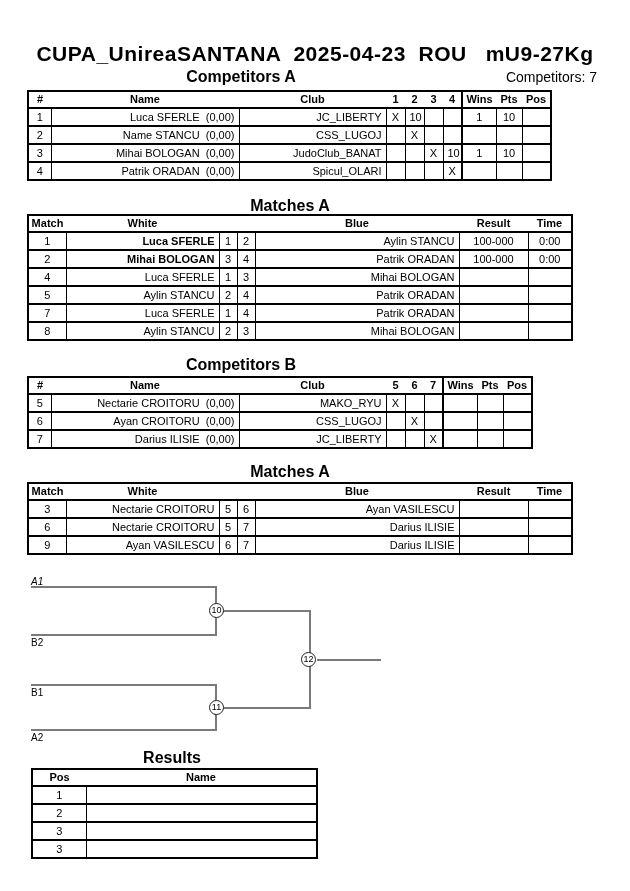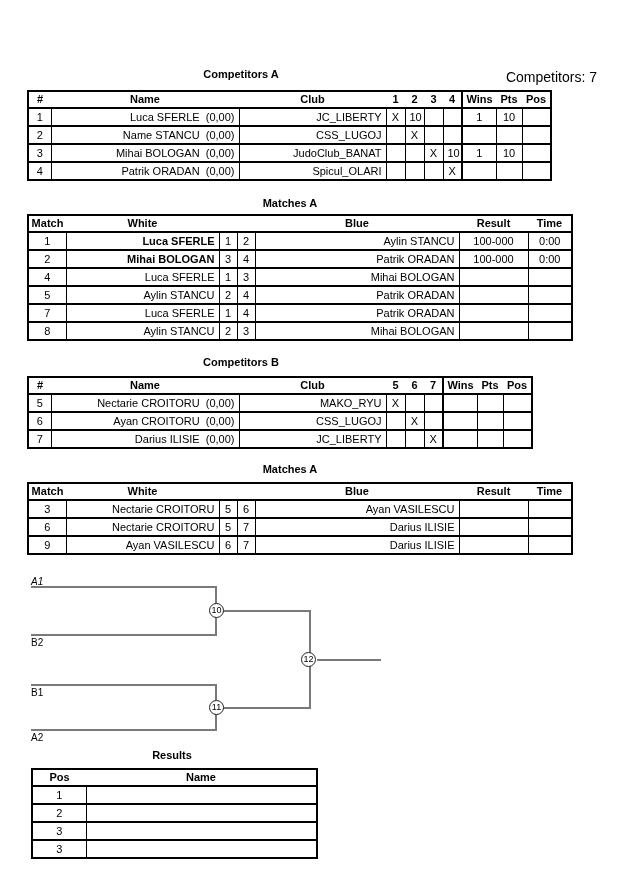--- a/index.html
+++ b/index.html
@@ -6,21 +6,21 @@
   .page {
     position:relative; width:630px; height:891px; background:#fff;
     font-family:"Liberation Sans", sans-serif; color:#000; overflow:hidden;
   }
   .main-title {
     position:absolute; top:42px; left:0; width:630px; text-align:center;
     font-size:21px; font-weight:bold; white-space:pre; letter-spacing:0.5px;
   }
   .comp-count { position:absolute; top:69px; right:33px; font-size:14px; }
   .section-title {
-    position:absolute; font-size:11px; font-weight:bold;
+    position:absolute; font-size:16px; font-weight:bold;
     transform:translateX(-50%); white-space:pre;
   }
   table.sheet {
     position:absolute; border-collapse:collapse; table-layout:fixed;
     border:2px solid #000; background:#fff;
   }
   table.sheet td {
     border:1px solid #000; border-top-width:2px;
     font-size:11px; height:16px; line-height:16px;
     padding:0 4px; white-space:pre; overflow:hidden;
@@ -44,20 +44,21 @@
     position:absolute; width:13px; height:13px; border:1px solid #222;
     border-radius:50%; background:#fff; font-size:9px; line-height:13px;
     text-align:center; z-index:2;
   }
 </style>
 </head>
 <body>
 
 <div class="page">
 
+  <div class="main-title">CUPA_UnireaSANTANA  2025-04-23  ROU   mU9-27Kg</div>
   <div class="comp-count">Competitors: 7</div>
 
   <div class="section-title" style="left:241px; top:68px;">Competitors A</div>
 
   <table class="sheet" style="left:27px; top:90px; width:523px;">
     <colgroup>
       <col style="width:23px">
         <col style="width:188px">
         <col style="width:147px">
       <col style="width:19px">

